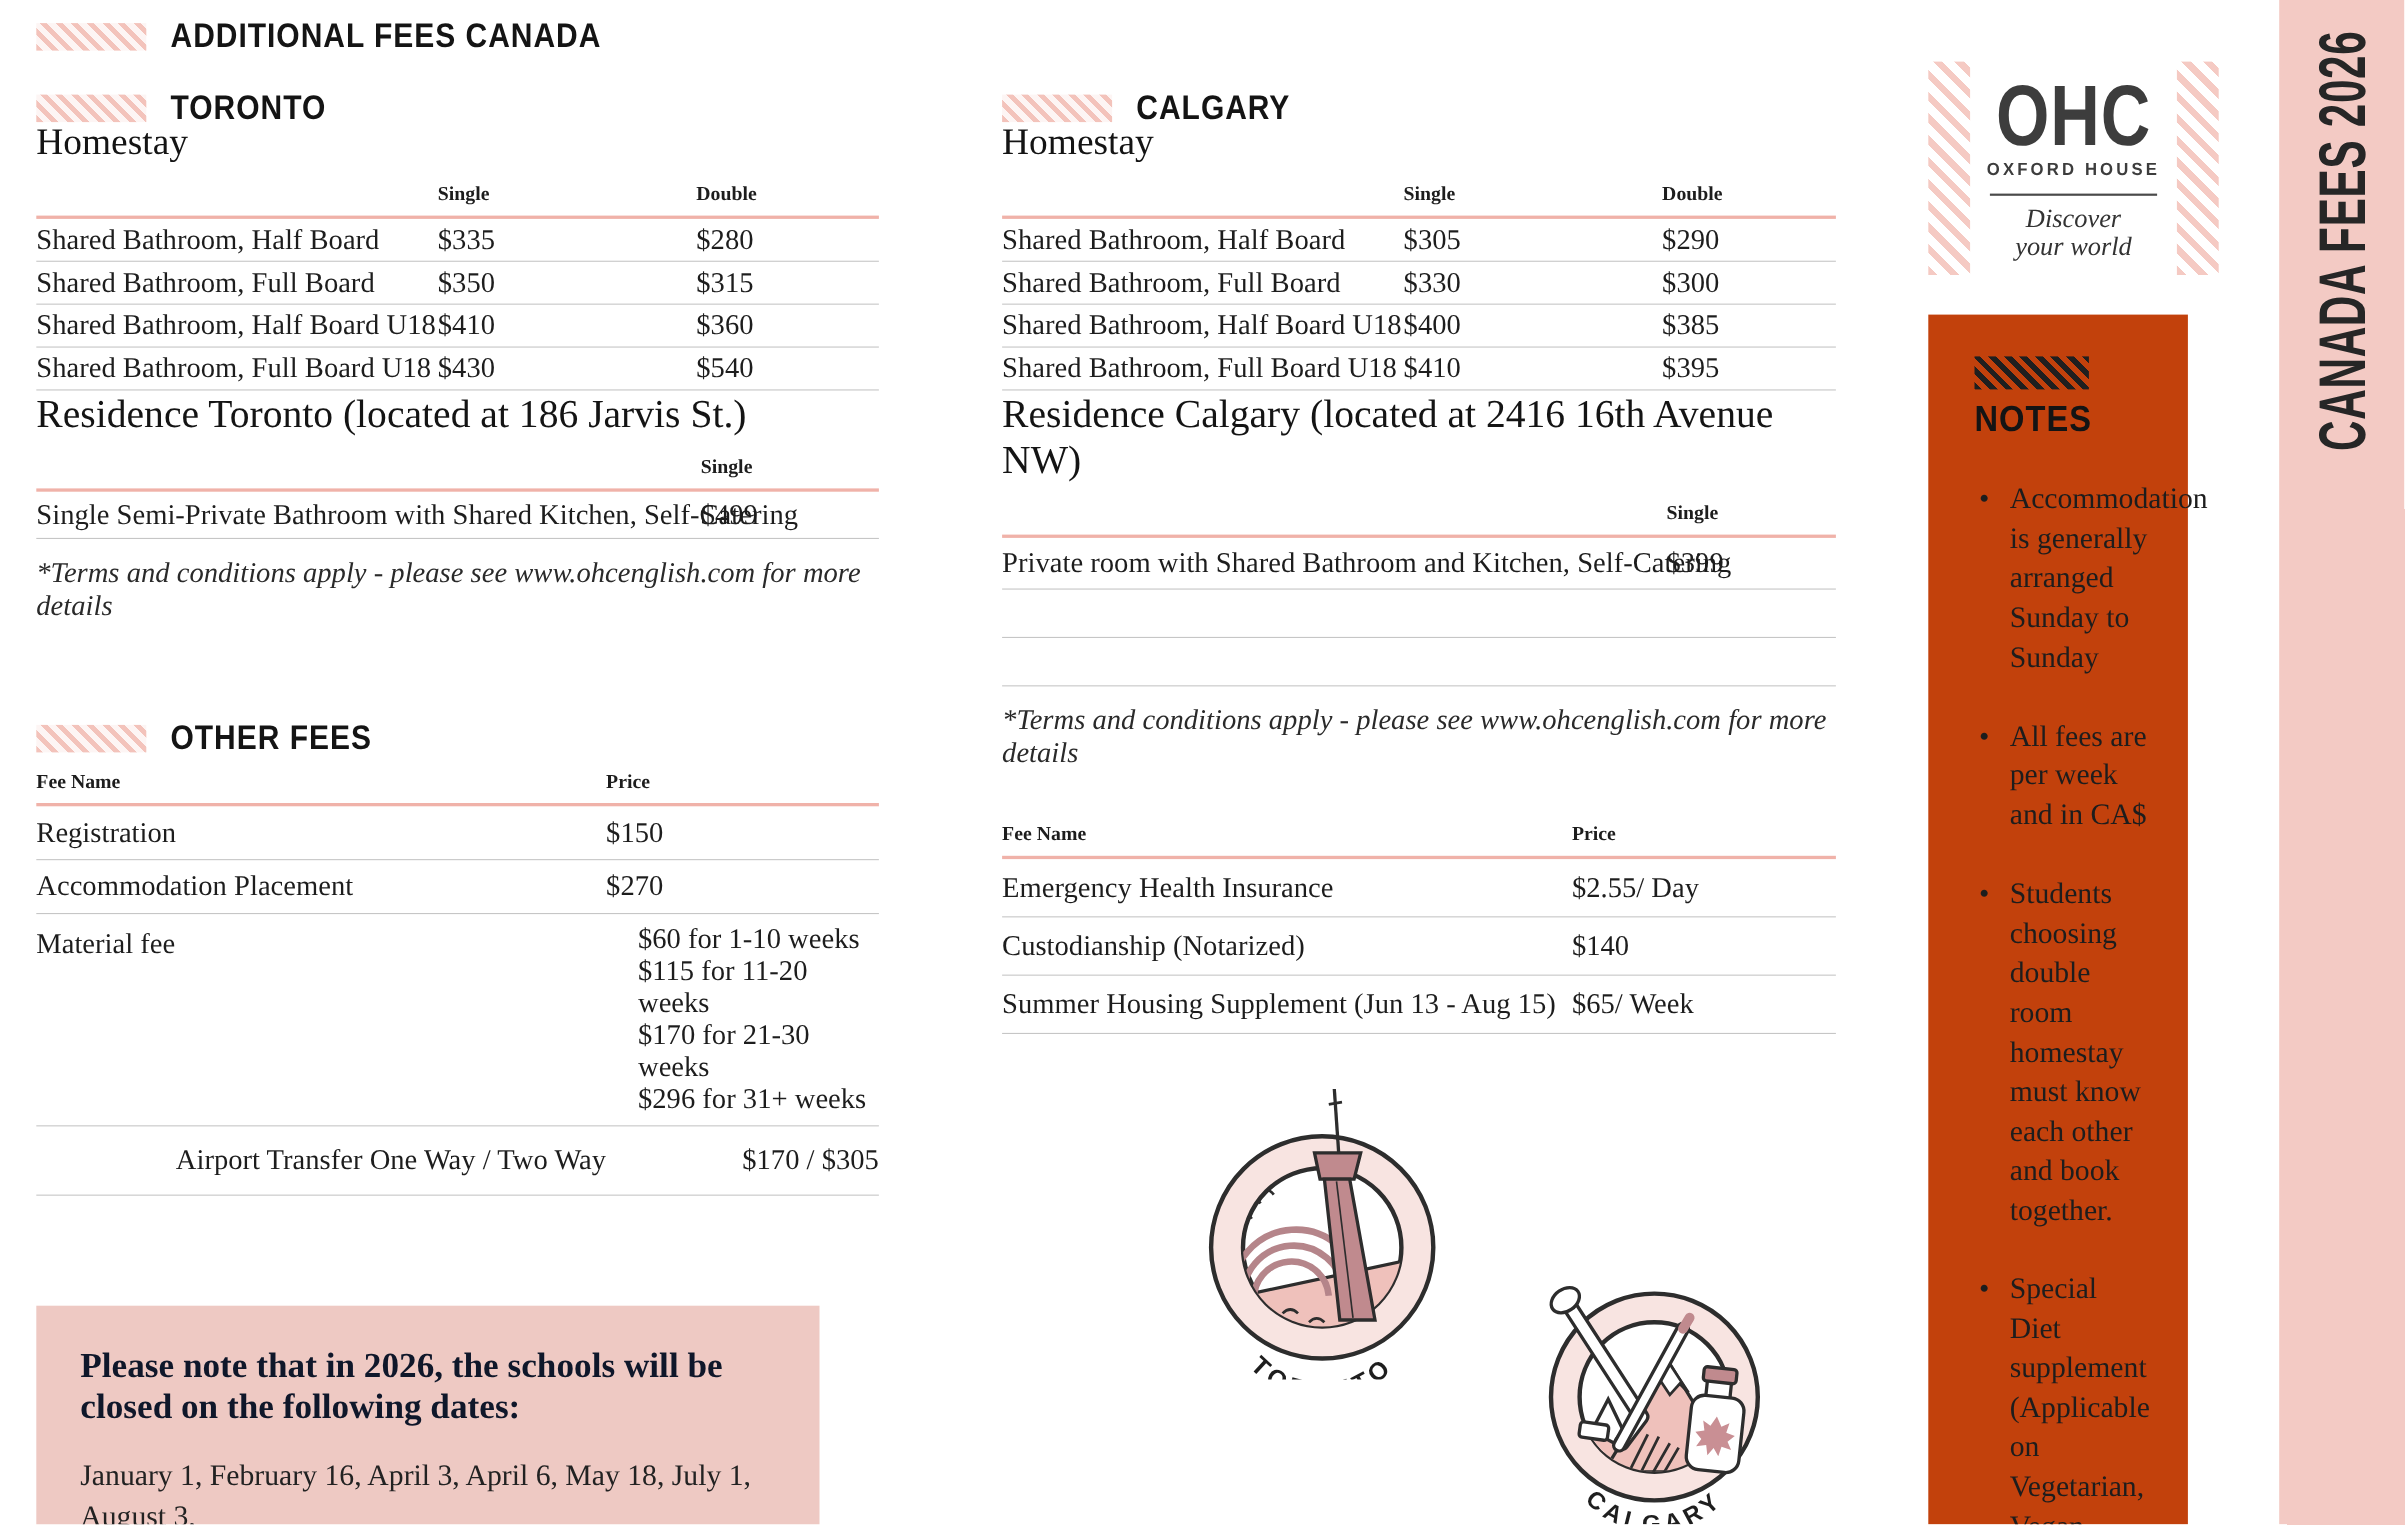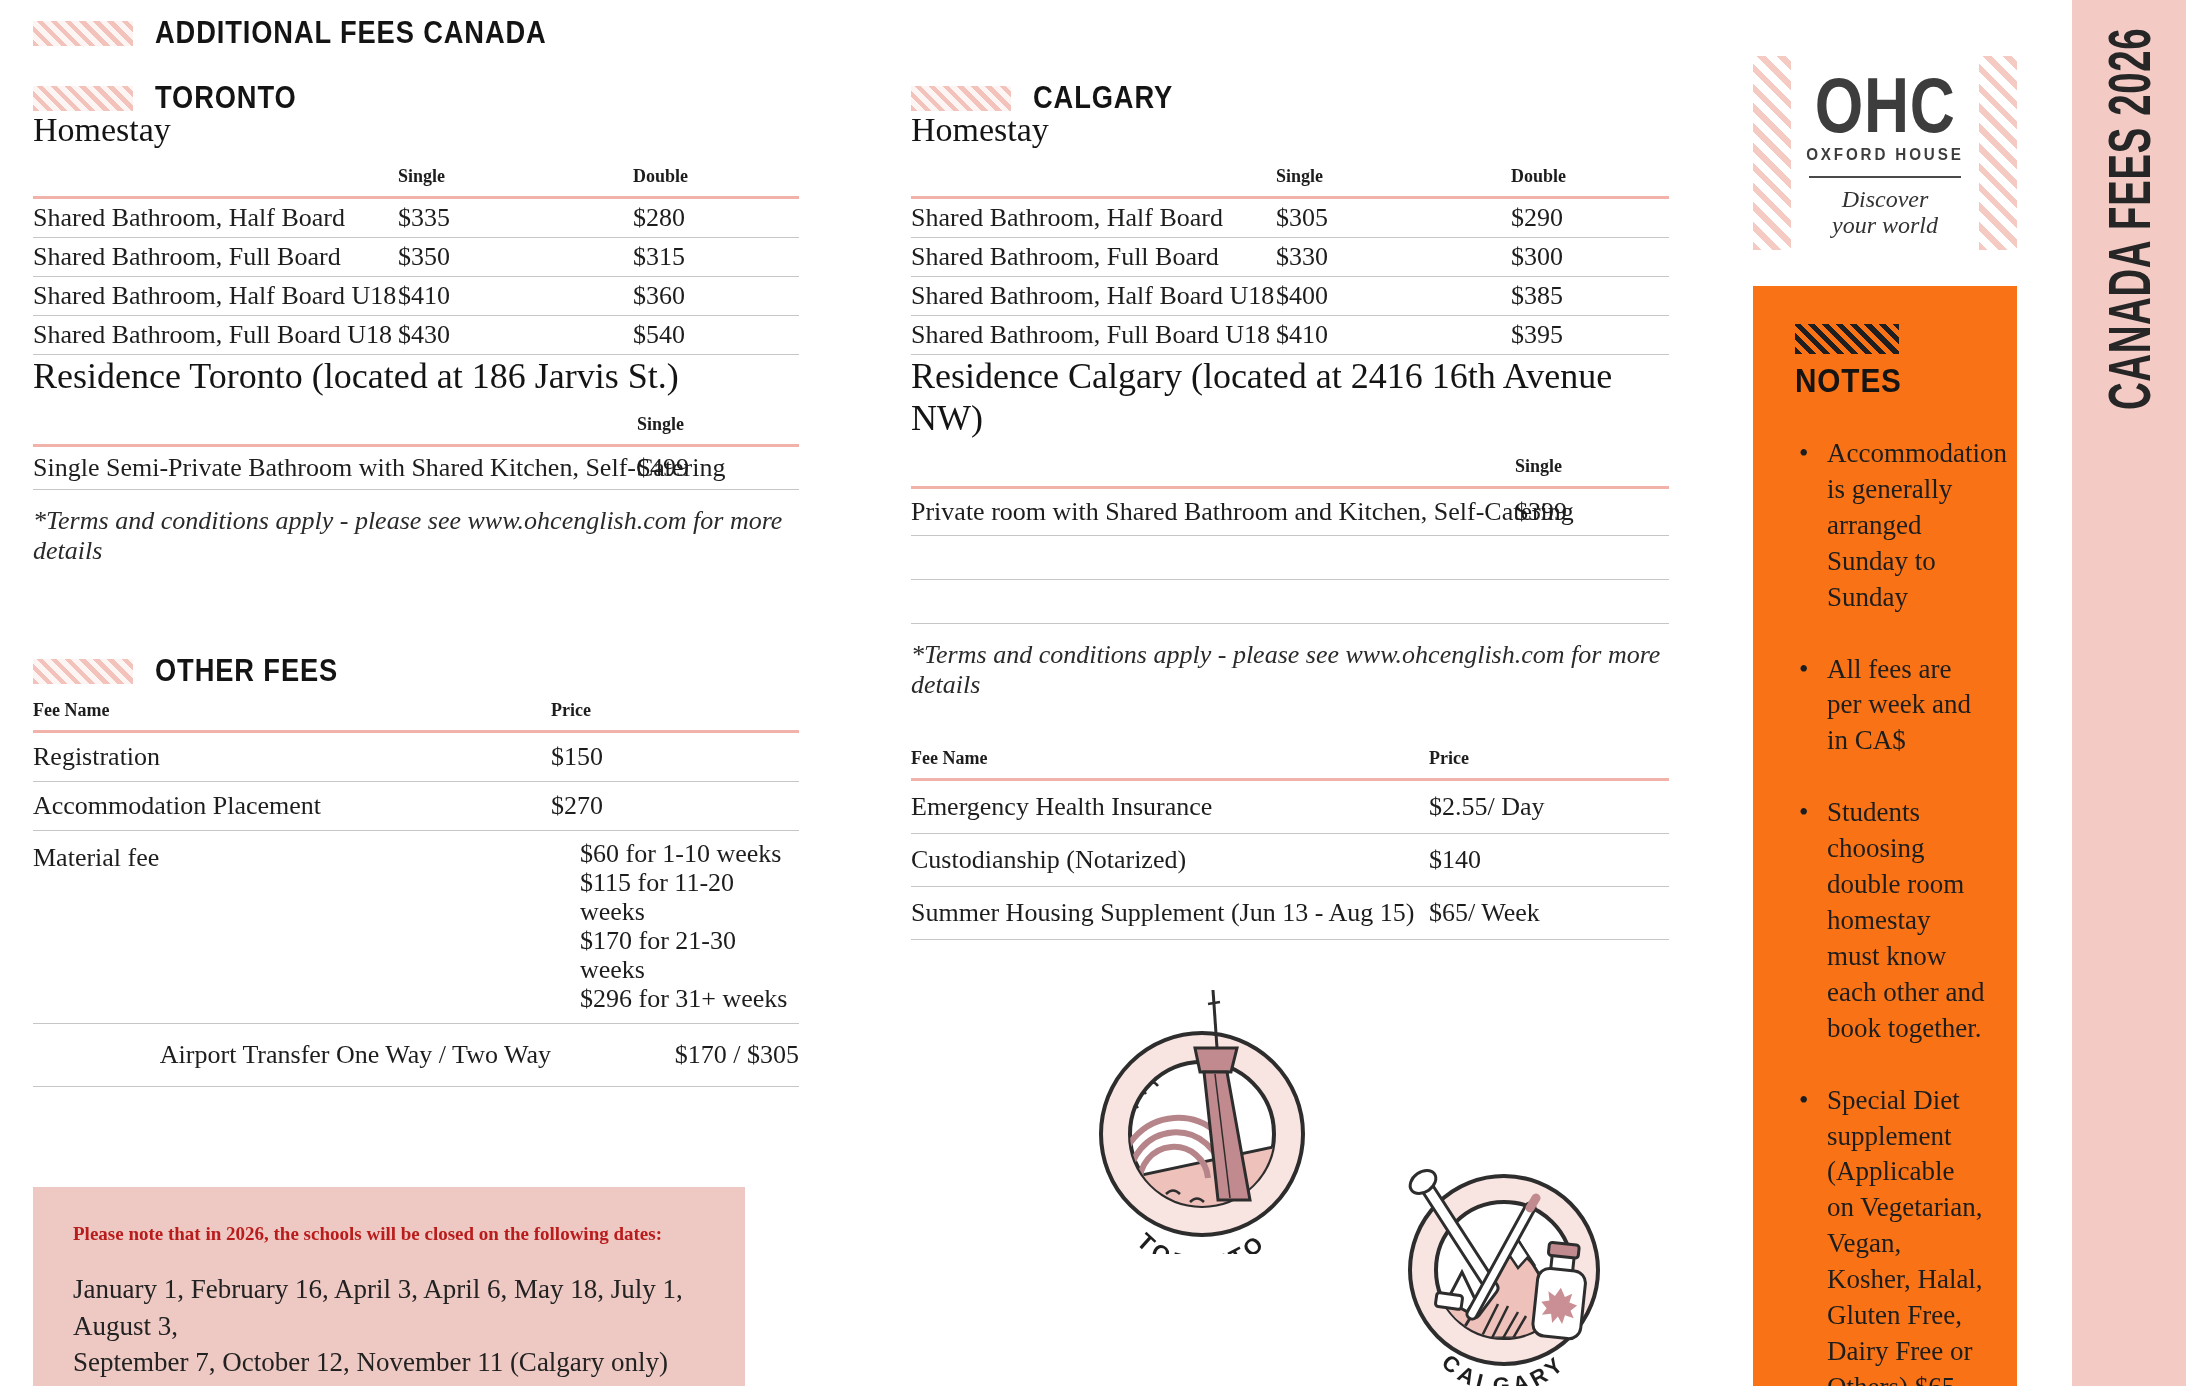--- a/index.html
+++ b/index.html
@@ -37,37 +37,37 @@
   .mt-city{margin-top:39px;}
   .mt-sub{margin-top:23px;}
   .mt-tbl{margin-top:17px;}
   .mt-res{margin-top:37px;}
   .mt-other{margin-top:92px;}
   .mt-fees{margin-top:16px;}
   #col-calgary .first-head{margin-top:71px;}
 
   
   .closure{margin-top:100px;width:632px;background:#eec9c3;padding:36px 40px 40px;}
-  .closure .c-title{font-weight:700;font-size:19px;color:#b91c1c;}
+  .closure .c-title{font-weight:700;font-size:32px;color:#0f172a;}
   .closure .c-lines{margin-top:26px;font-size:27px;line-height:1.36;color:#222;}
 
   
   .logo{position:absolute;left:1753px;top:56px;width:264px;height:194px;display:flex;}
   .logo .bar{width:38px;height:100%;
         background:repeating-linear-gradient(45deg,#f5cac3 0 6px,#ffffff 6px 14px);}
   .logo .mid{flex:1;display:flex;flex-direction:column;align-items:center;justify-content:center;}
   .logo .ohc{font-family:"Liberation Sans",sans-serif;font-weight:700;font-size:78px;
         line-height:.95;color:#3d3d3d;transform:scaleX(.8);letter-spacing:1px;}
   .logo .oxford{font-family:"Liberation Sans",sans-serif;font-weight:700;font-size:16px;
         letter-spacing:3px;color:#3d3d3d;margin-top:4px;white-space:nowrap;transform:scaleX(.95);}
   .logo .rule{width:152px;height:2px;background:#4a4a4a;margin:12px 0 8px;}
   .logo .tag{font-style:italic;font-size:24px;line-height:1.1;color:#333;text-align:center;}
 
   
-  .notes{position:absolute;left:1753px;top:286px;width:264px;height:1100px;background:#f97316;
+  .notes{position:absolute;left:1753px;top:286px;width:236px;height:1100px;background:#c2410c;
          box-sizing:border-box;padding:38px 32px 0 42px;}
   .notes .nchip{width:104px;height:30px;
          background:repeating-linear-gradient(45deg,#1f1f1f 0 5px,rgba(0,0,0,0) 5px 10px);}
   .notes .ntitle{font-family:"Liberation Sans",sans-serif;font-weight:700;font-size:33px;
          letter-spacing:1px;color:#141414;margin-top:8px;transform:scaleX(.9);transform-origin:0 50%;}
   .notes ul{list-style:none;margin:36px 0 0;padding:0;}
   .notes li{position:relative;padding-left:32px;font-size:27px;line-height:1.33;color:#1d1d1d;
          margin-bottom:36px;}
   .notes li::before{content:"\2022";position:absolute;left:4px;top:0;}
 

